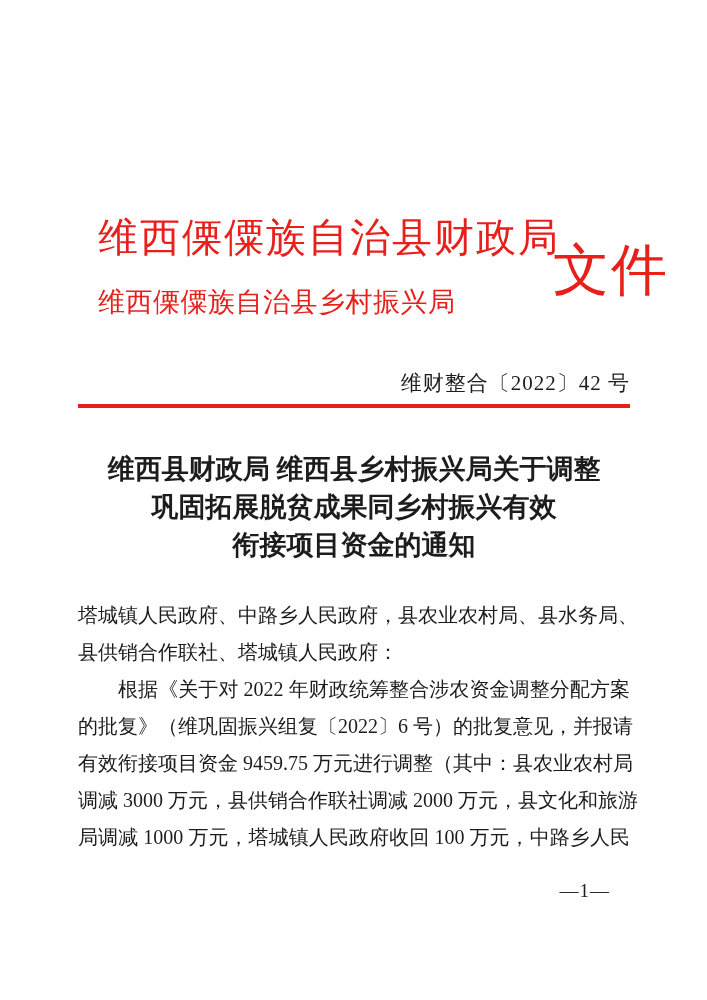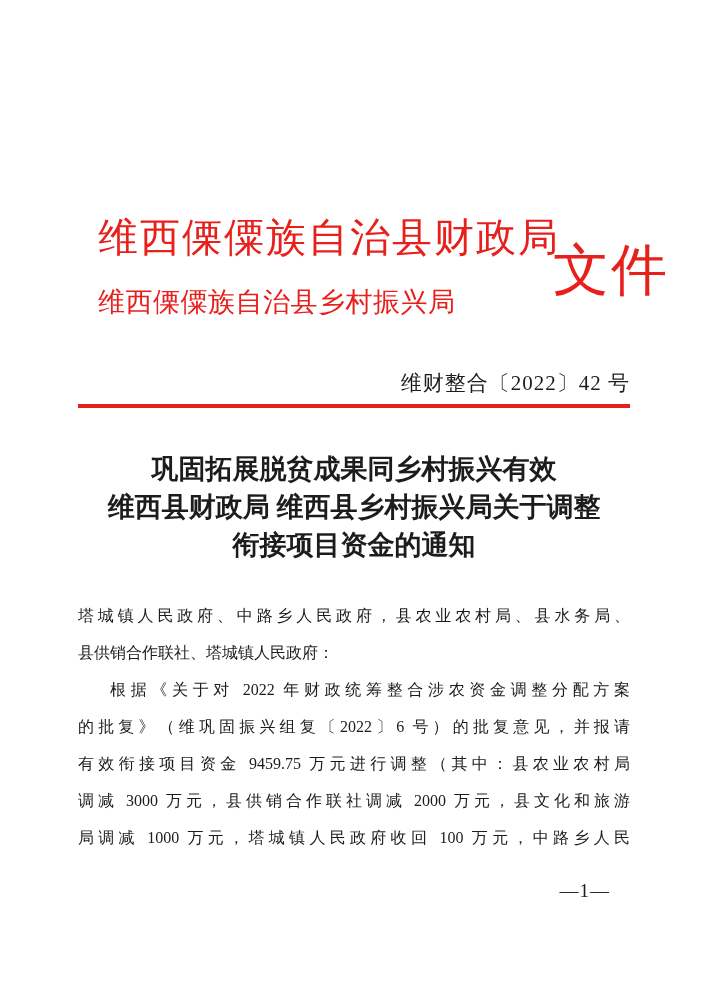--- a/index.html
+++ b/index.html
@@ -68,21 +68,21 @@
   .doc-title {
     margin-top: 42px;
     text-align: center;
     font-weight: bold;
     font-size: 27px;
     line-height: 38px;
   }
   
   .body-text {
     margin-top: 33px;
-    font-size: 16px;
+    font-size: 20px;
     line-height: 37px;
   }
   .line {
     text-align: justify;
     text-align-last: justify;
     white-space: nowrap;
   }
   .line.no-stretch {
     text-align-last: left;
   }
@@ -108,22 +108,22 @@
         <div class="agency-line2">维西傈僳族自治县乡村振兴局</div>
       </div>
       <div class="doc-word">文件</div>
     </div>
 
     <div class="doc-number">维财整合〔2022〕42 号</div>
 
     <div class="red-rule"></div>
 
     <div class="doc-title">
+      <div>维西县财政局 维西县乡村振兴局关于调整</div>
       <div>巩固拓展脱贫成果同乡村振兴有效</div>
-      <div>维西县财政局 维西县乡村振兴局关于调整</div>
       <div>衔接项目资金的通知</div>
     </div>
 
     <div class="body-text">
       <div class="line">塔城镇人民政府、中路乡人民政府，县农业农村局、县水务局、</div>
       <div class="line no-stretch">县供销合作联社、塔城镇人民政府：</div>
       <div class="line indent">根据《关于对 2022 年财政统筹整合涉农资金调整分配方案</div>
       <div class="line">的批复》（维巩固振兴组复〔2022〕6 号）的批复意见，并报请</div>
       <div class="line">有效衔接项目资金 9459.75 万元进行调整（其中：县农业农村局</div>
       <div class="line">调减 3000 万元，县供销合作联社调减 2000 万元，县文化和旅游</div>

